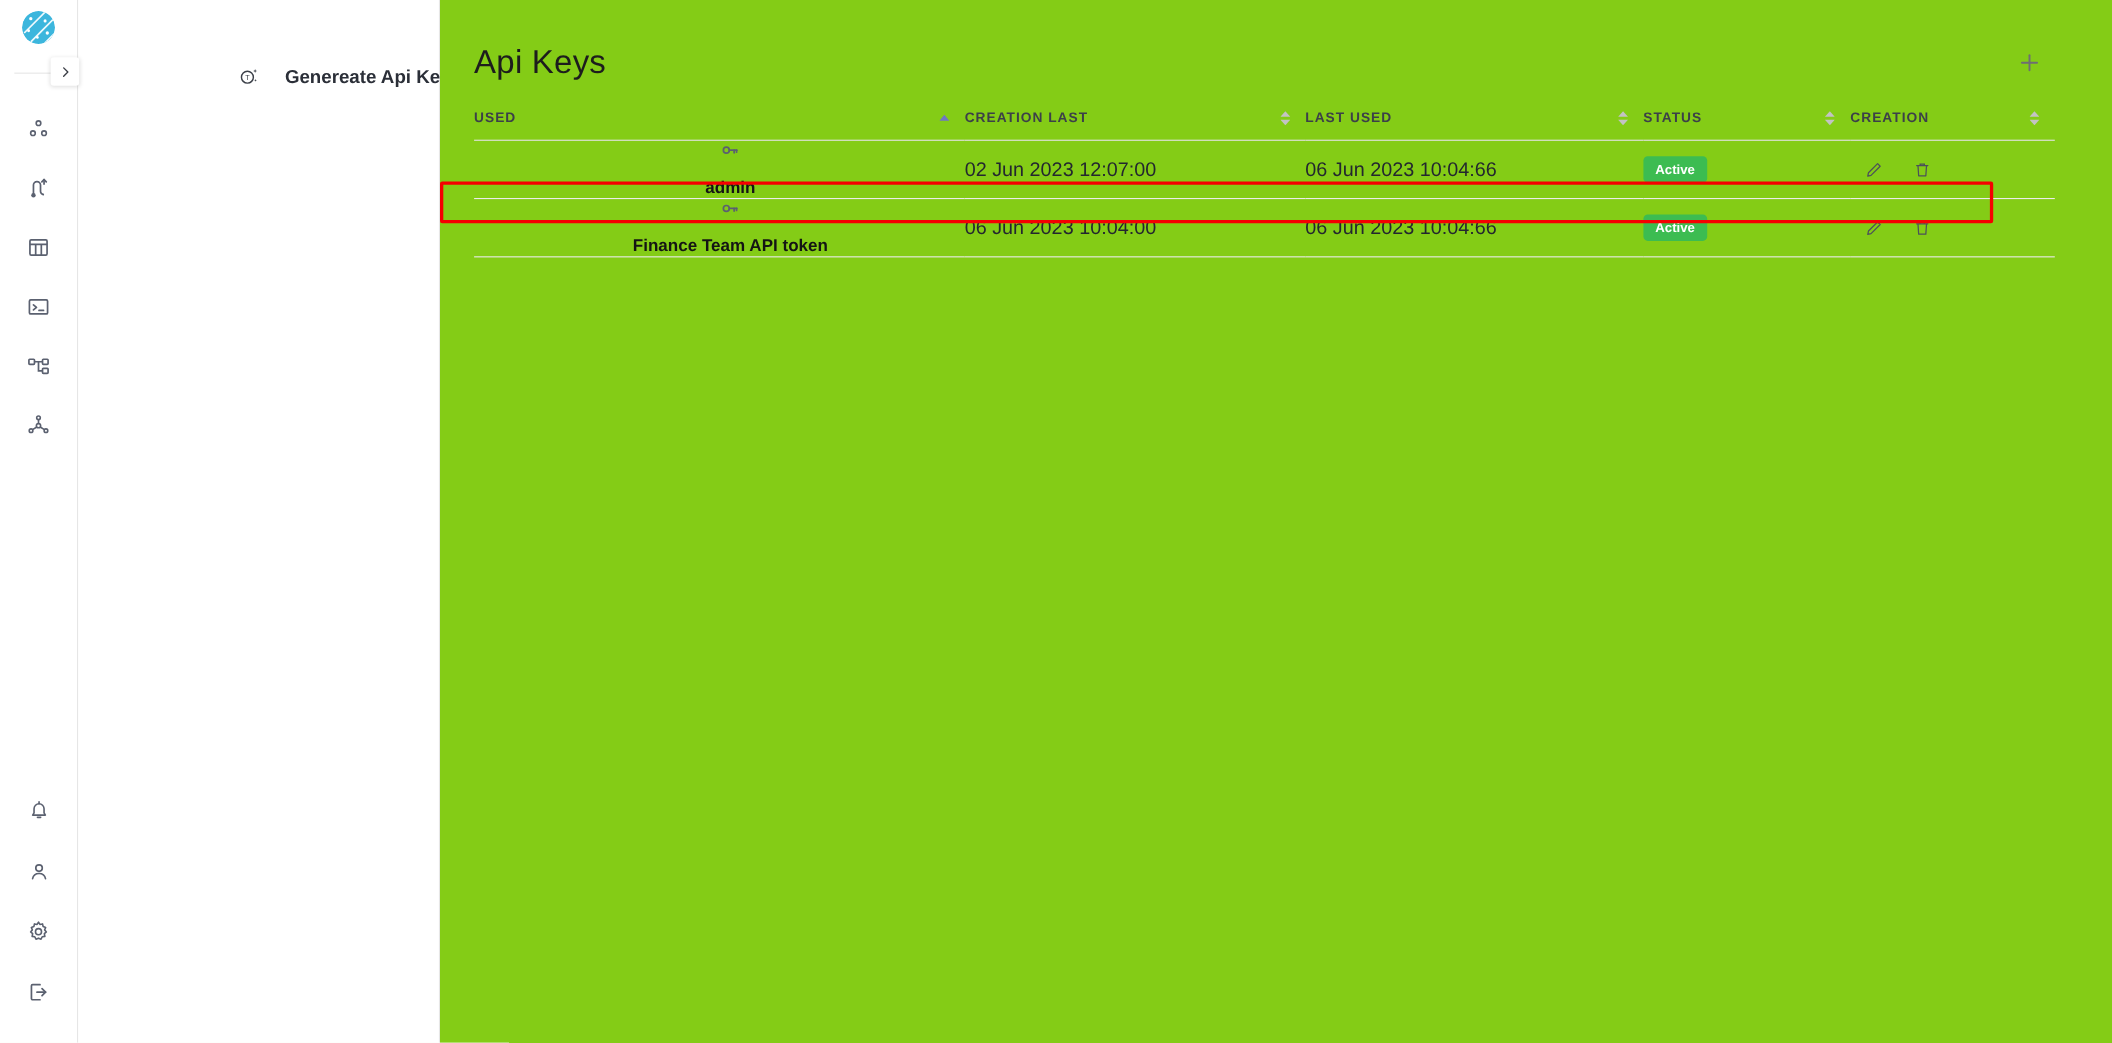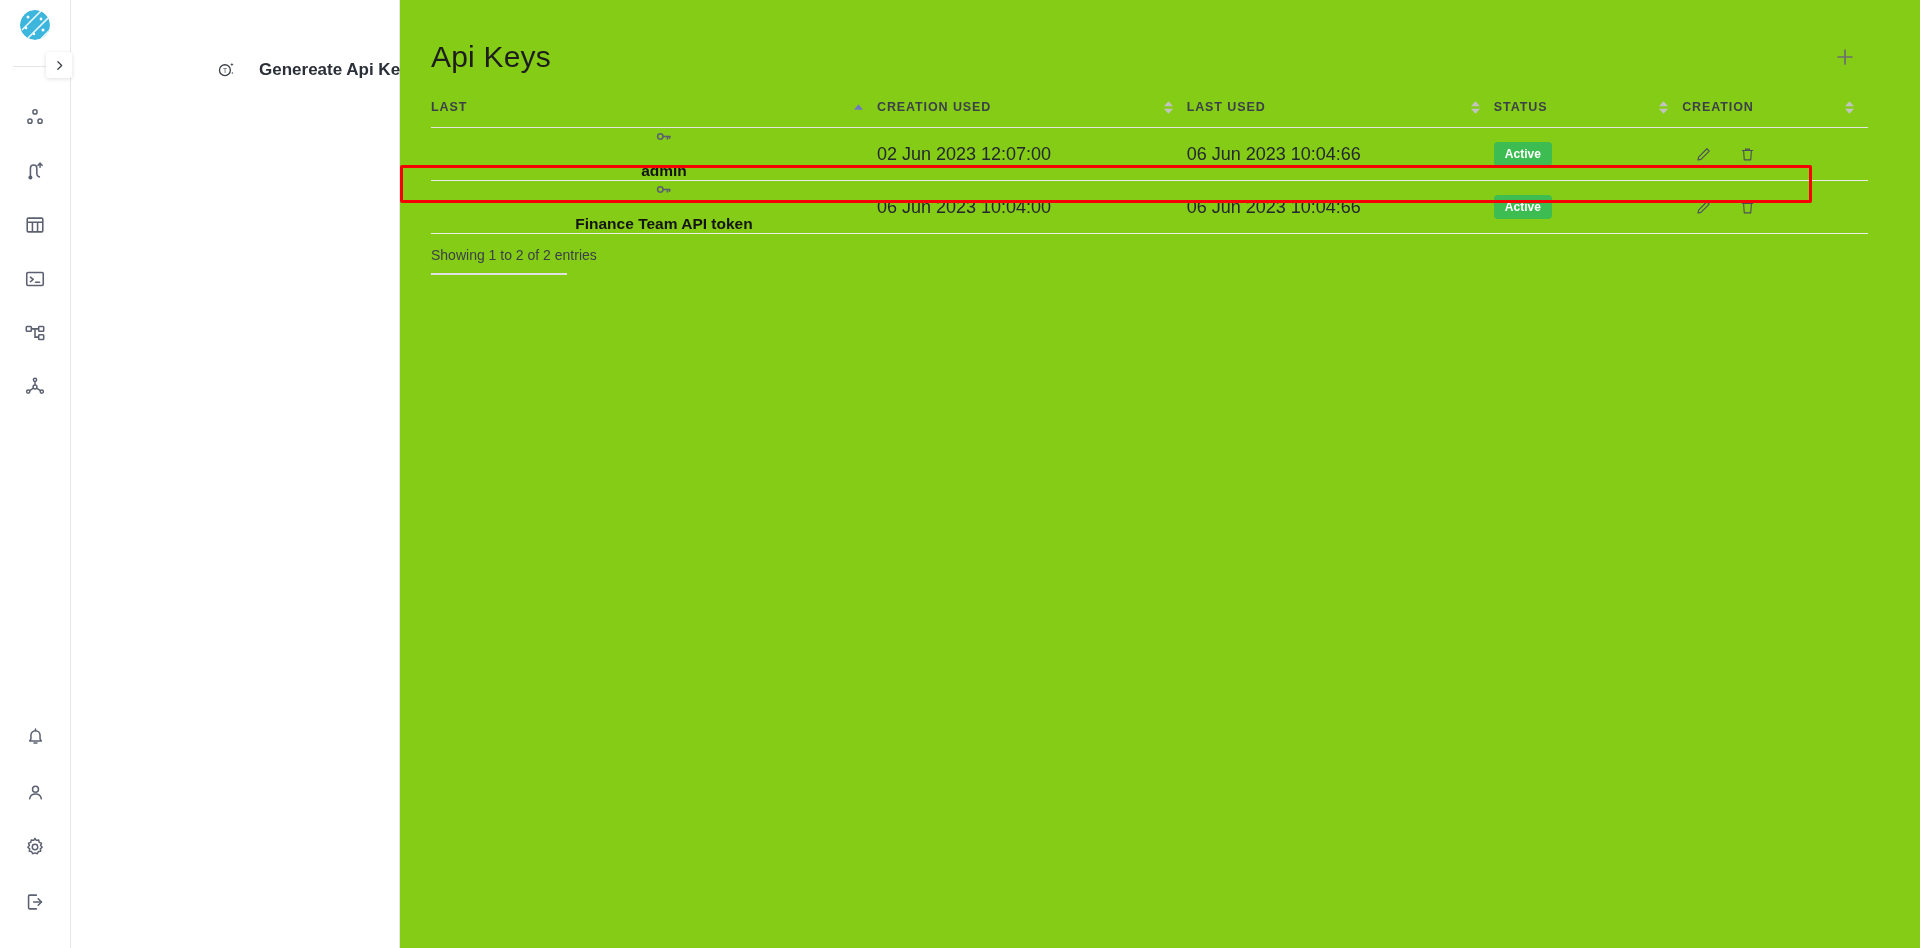--- a/index.html
+++ b/index.html
@@ -259,31 +259,31 @@
           <col class="col-name">
             <col class="col-create">
             <col class="col-used">
             <col class="col-status">
             <col class="col-act">
         </colgroup>
         <thead>
           <tr>
             <th>
               <div class="th-inner">
-                <span>LAST</span>
+                <span>USED</span>
                 <span class="sort-ico">
                   <svg width="9" height="6" viewBox="0 0 10 6">
                       <polygon points="5,0 10,6 0,6" fill="#6f76c4"></polygon>
                     </svg>
                 </span>
               </div>
             </th>
             <th>
               <div class="th-inner">
-                <span>CREATION USED</span>
+                <span>CREATION LAST</span>
                 <span class="sort-ico">
                   <svg width="9" height="13" viewBox="0 0 10 14">
                     <polygon points="5,0 10,5.5 0,5.5" fill="#c3c3c3"></polygon>
                     <polygon points="5,14 10,8.5 0,8.5" fill="#c3c3c3"></polygon>
                   </svg>
                 </span>
               </div>
             </th>
             <th>
               <div class="th-inner">
@@ -399,19 +399,15 @@
                   </svg>
                 </span>
               </div>
             </td>
           </tr>
         </tbody>
       </table>
       <div class="highlight-box" style="left:0px; top:65px; width:1412px; height:38px;"></div>
     </div>
 
-    <div class="footer-note">
-      <div class="footer-text">Showing 1 to 2 of 2 entries</div>
-      <div class="footer-line"></div>
-    </div>
 
   </div>
 </div>
 
 </body></html>

